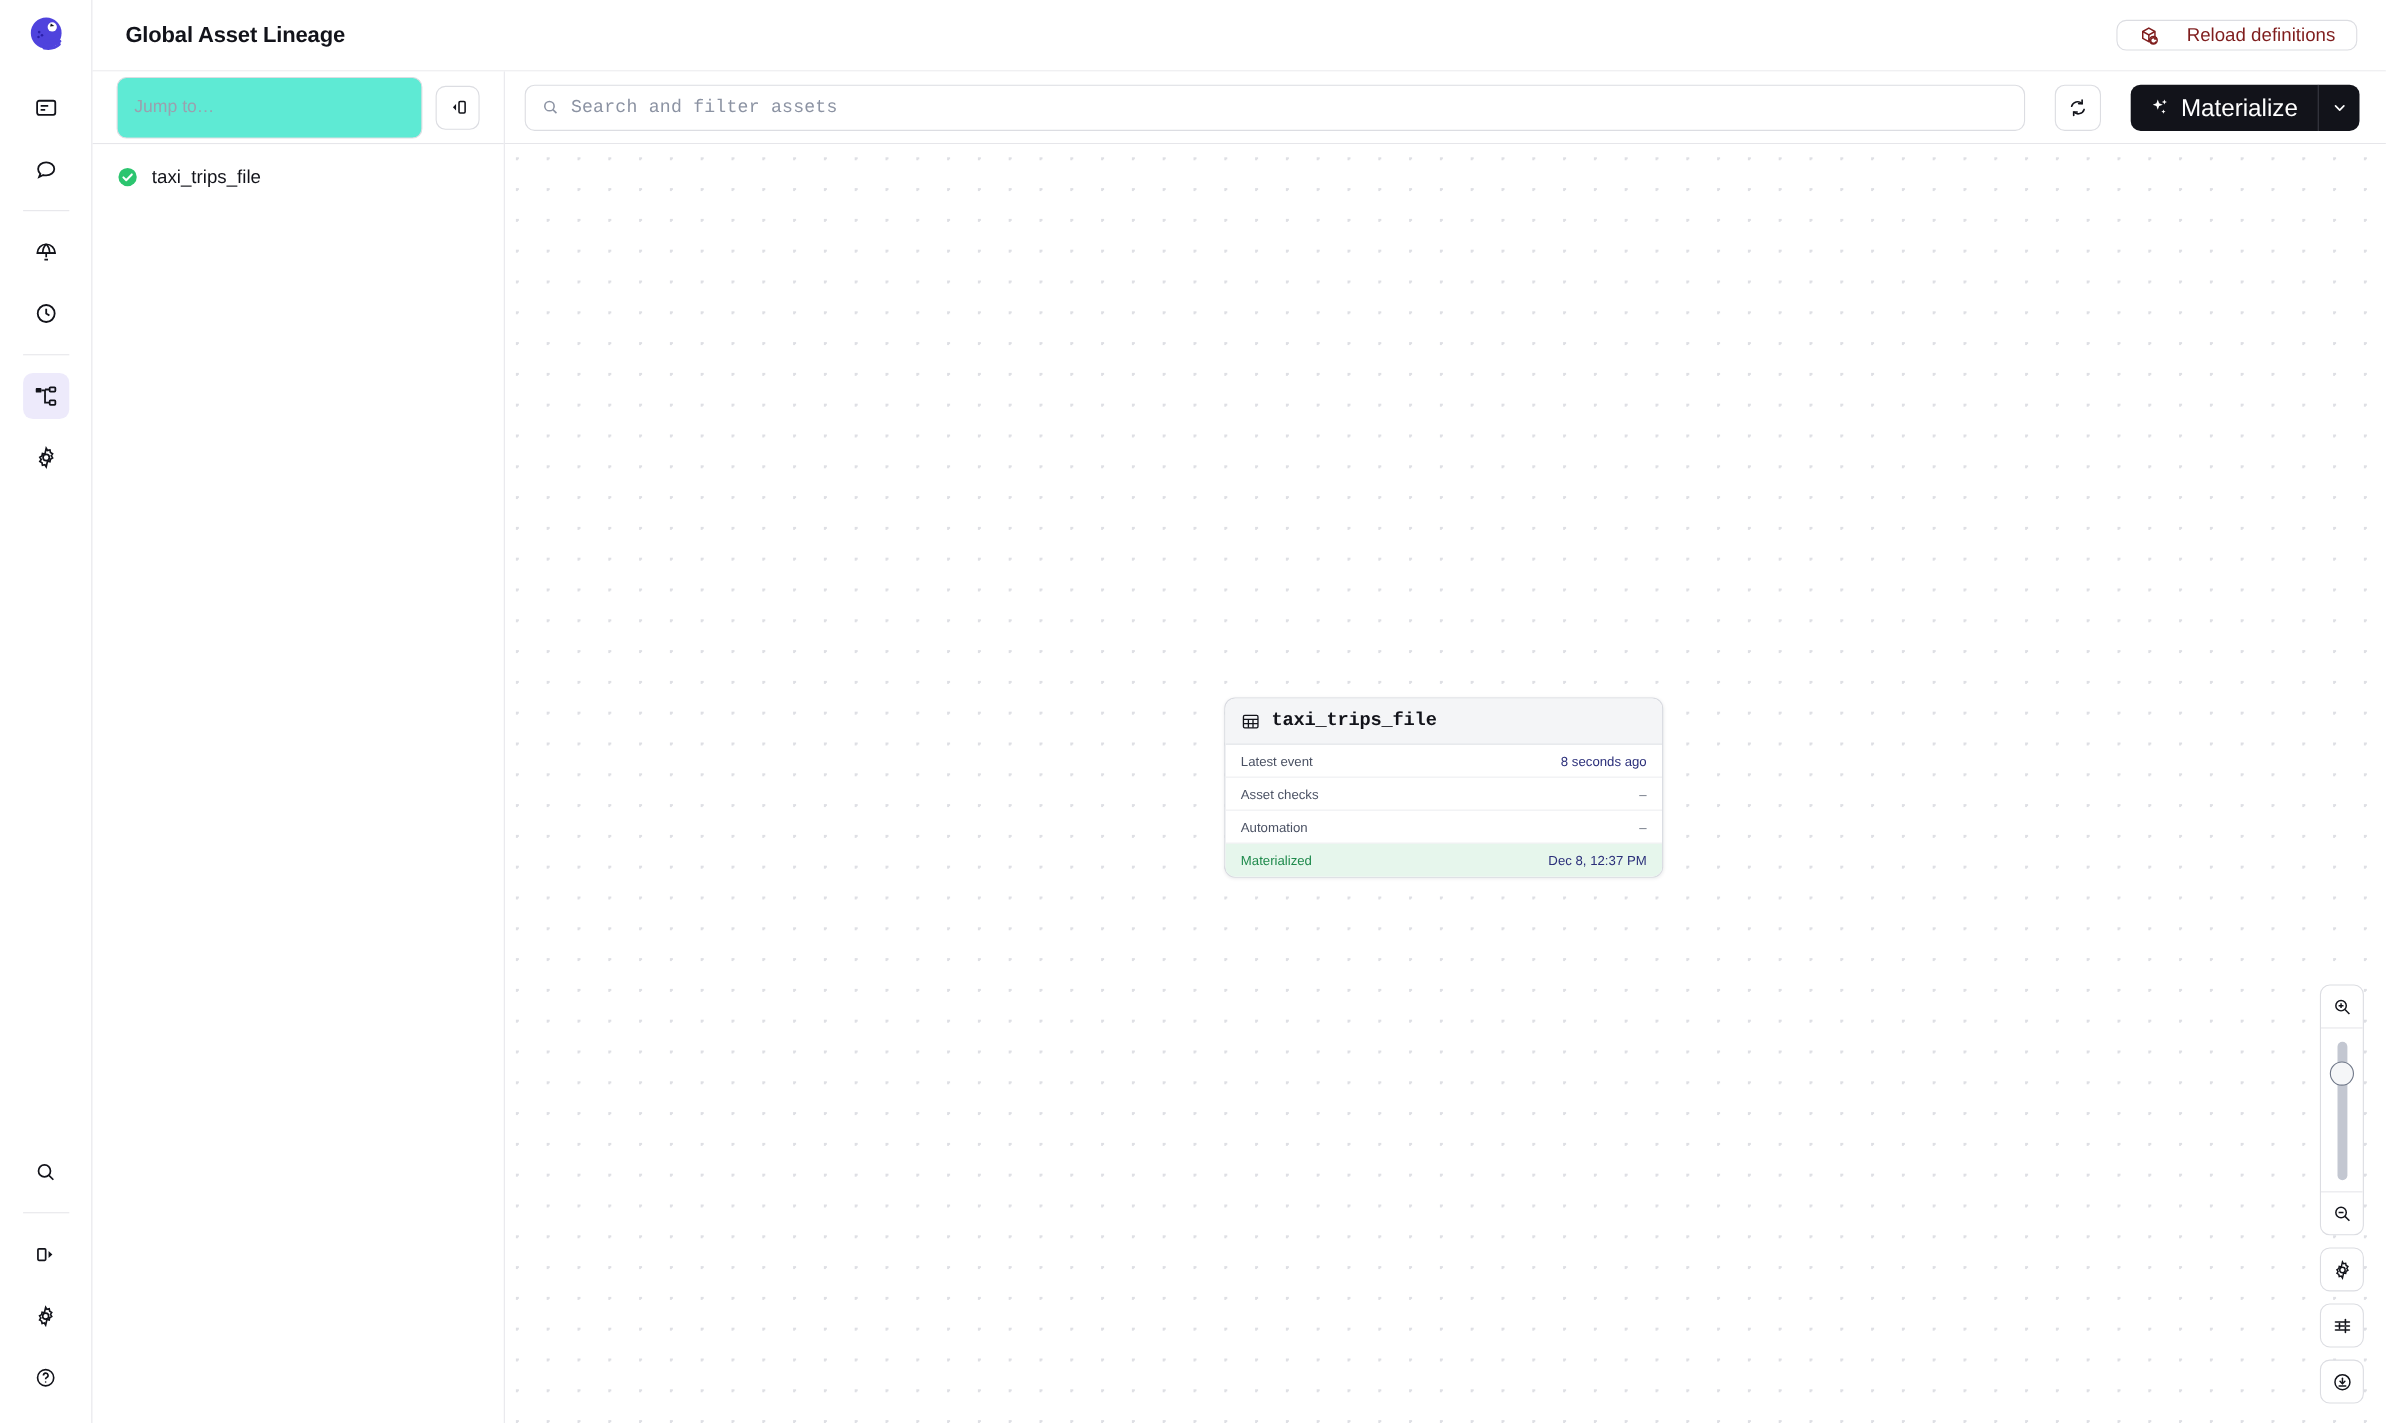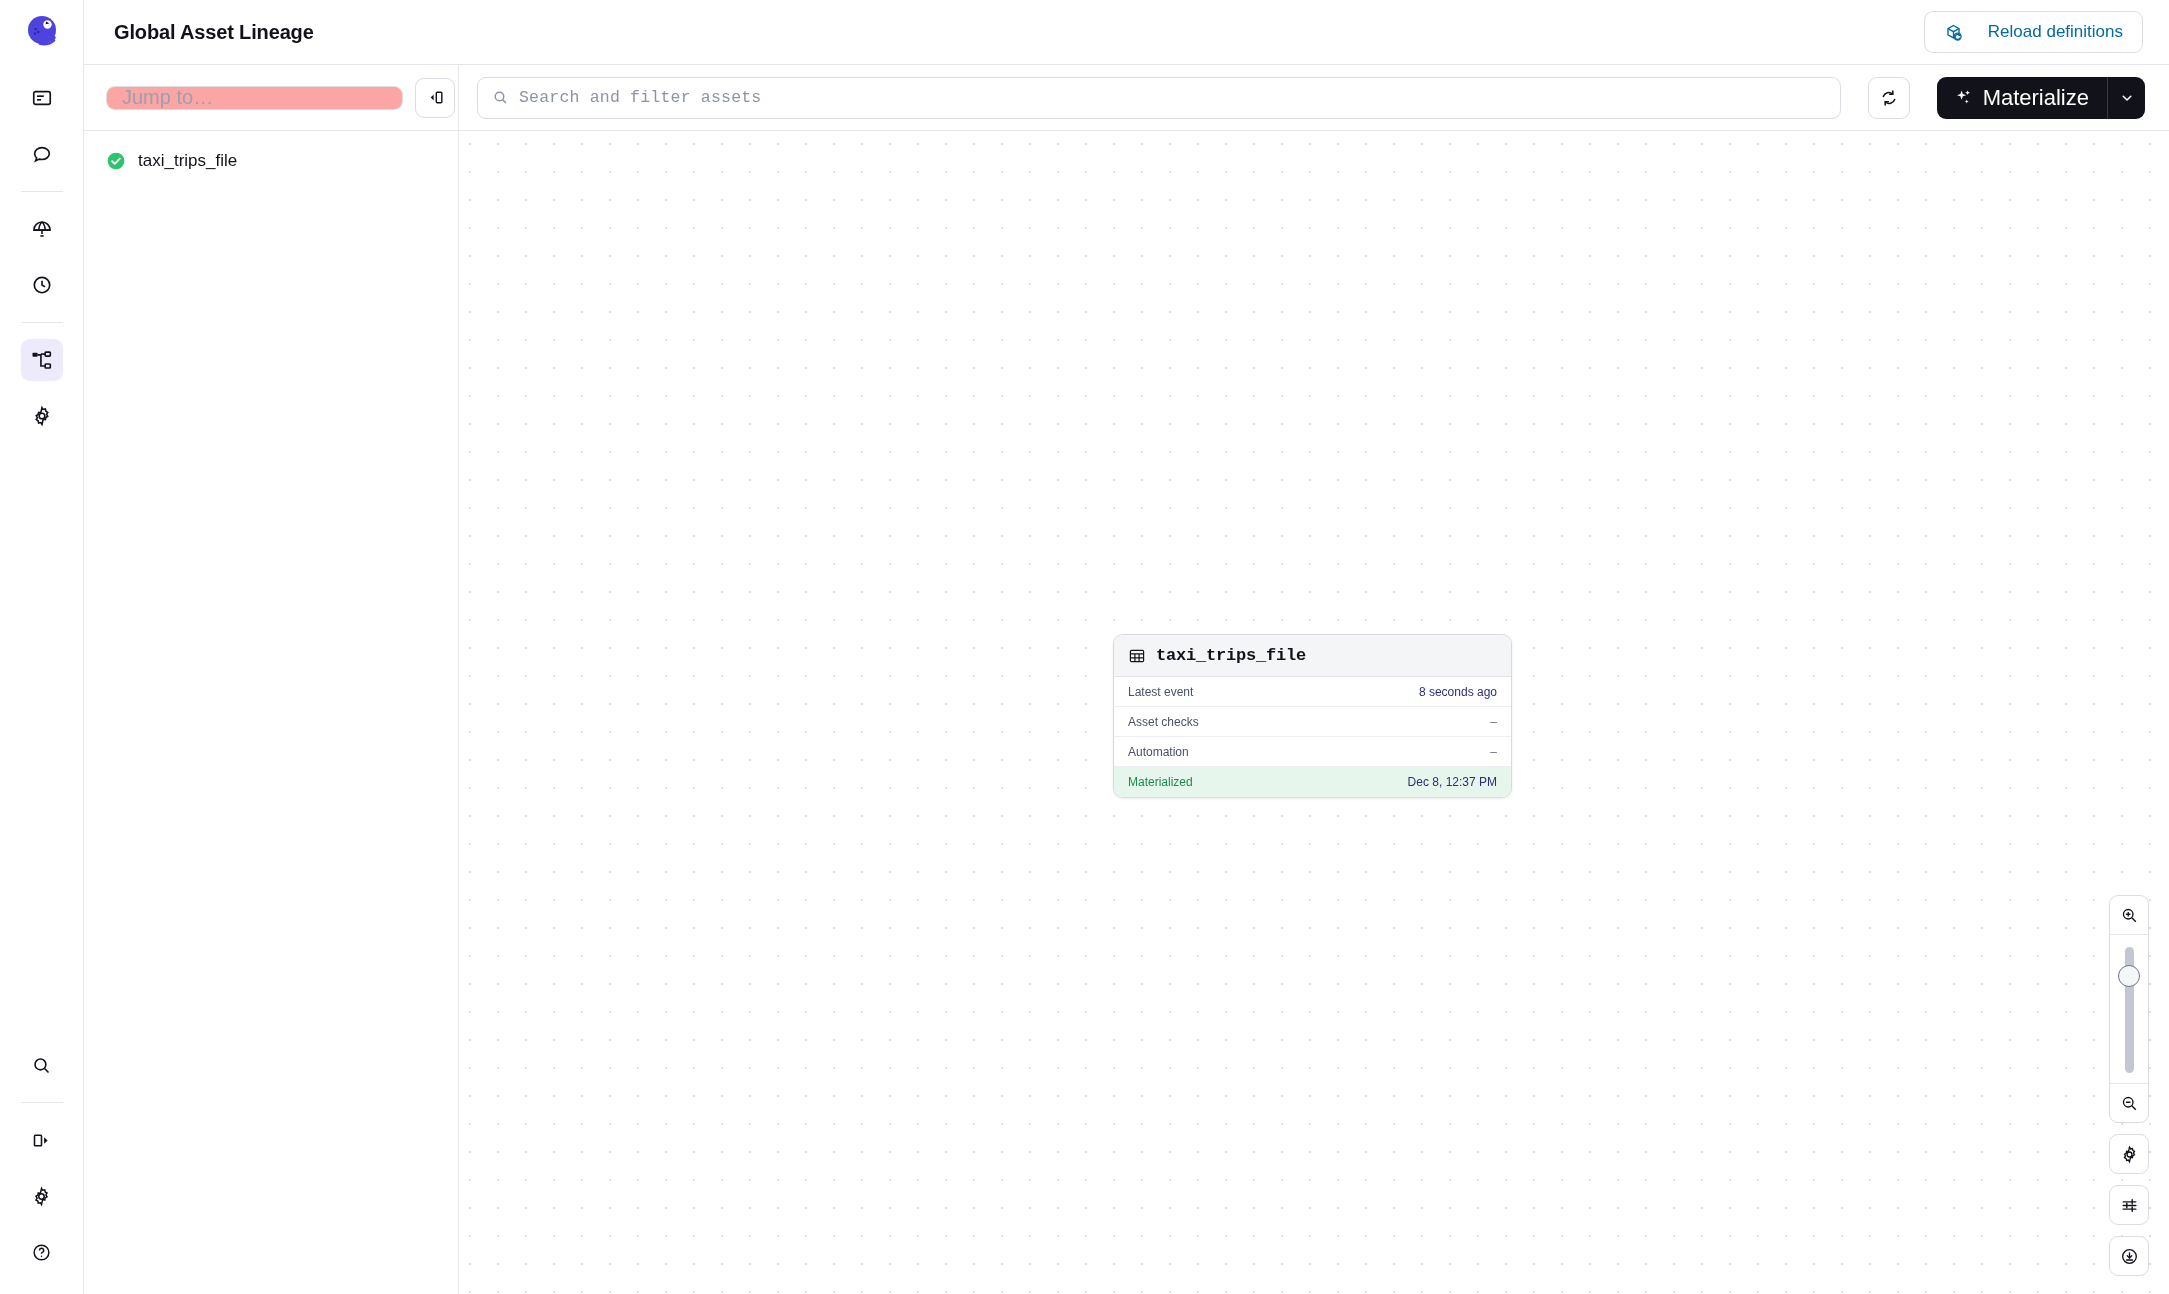--- a/index.html
+++ b/index.html
@@ -49,23 +49,23 @@
     border-bottom: 1px solid #E6E6EA;
     display: flex; align-items: center; justify-content: space-between;
     padding: 0 26px 0 30px;
     background: #fff;
   }
   .page-title {
     font-size: 20px; font-weight: 700; color: #12131A; letter-spacing: -0.15px;
   }
   .btn-outline {
     display: inline-flex; align-items: center; gap: 25px;
-    height: 42px; padding: 0 19px;
+    height: 28px; padding: 0 19px;
     border: 1px solid #DCDDE2; border-radius: 9px;
-    background: #fff; color: #0369a1; font-size: 17px;
+    background: #fff; color: #7f1d1d; font-size: 17px;
     font-family: "Liberation Sans", sans-serif;
     cursor: pointer; white-space: nowrap;
   }
 
   
   .body { flex: 1; display: flex; min-height: 0; }
 
   
   .sidebar {
     width: 375px; flex: 0 0 375px;
@@ -73,24 +73,24 @@
     display: flex; flex-direction: column;
     background: #fff;
   }
   .sidebar-top {
     height: 66px; flex: 0 0 66px;
     display: flex; align-items: center; gap: 12px;
     padding: 0 22px 0 22px;
     border-bottom: 1px solid #E6E6EA;
   }
   .jump-input {
-    flex: 1; height: 24px;
+    flex: 1; height: 56px;
     border: 1px solid #DCDDE2; border-radius: 9px;
-    background: #fca5a5; padding: 0 15px;
-    font-size: 20px; color: #12131A;
+    background: #5eead4; padding: 0 15px;
+    font-size: 16px; color: #12131A;
     font-family: "Liberation Sans", sans-serif;
     outline: none;
   }
   .jump-input::placeholder { color: #9AA0AE; }
   .icon-sq {
     width: 40px; height: 40px; flex: 0 0 40px;
     border: 1px solid #DCDDE2; border-radius: 9px;
     background: #fff; display: flex; align-items: center; justify-content: center;
     cursor: pointer; color: #12131A;
   }

